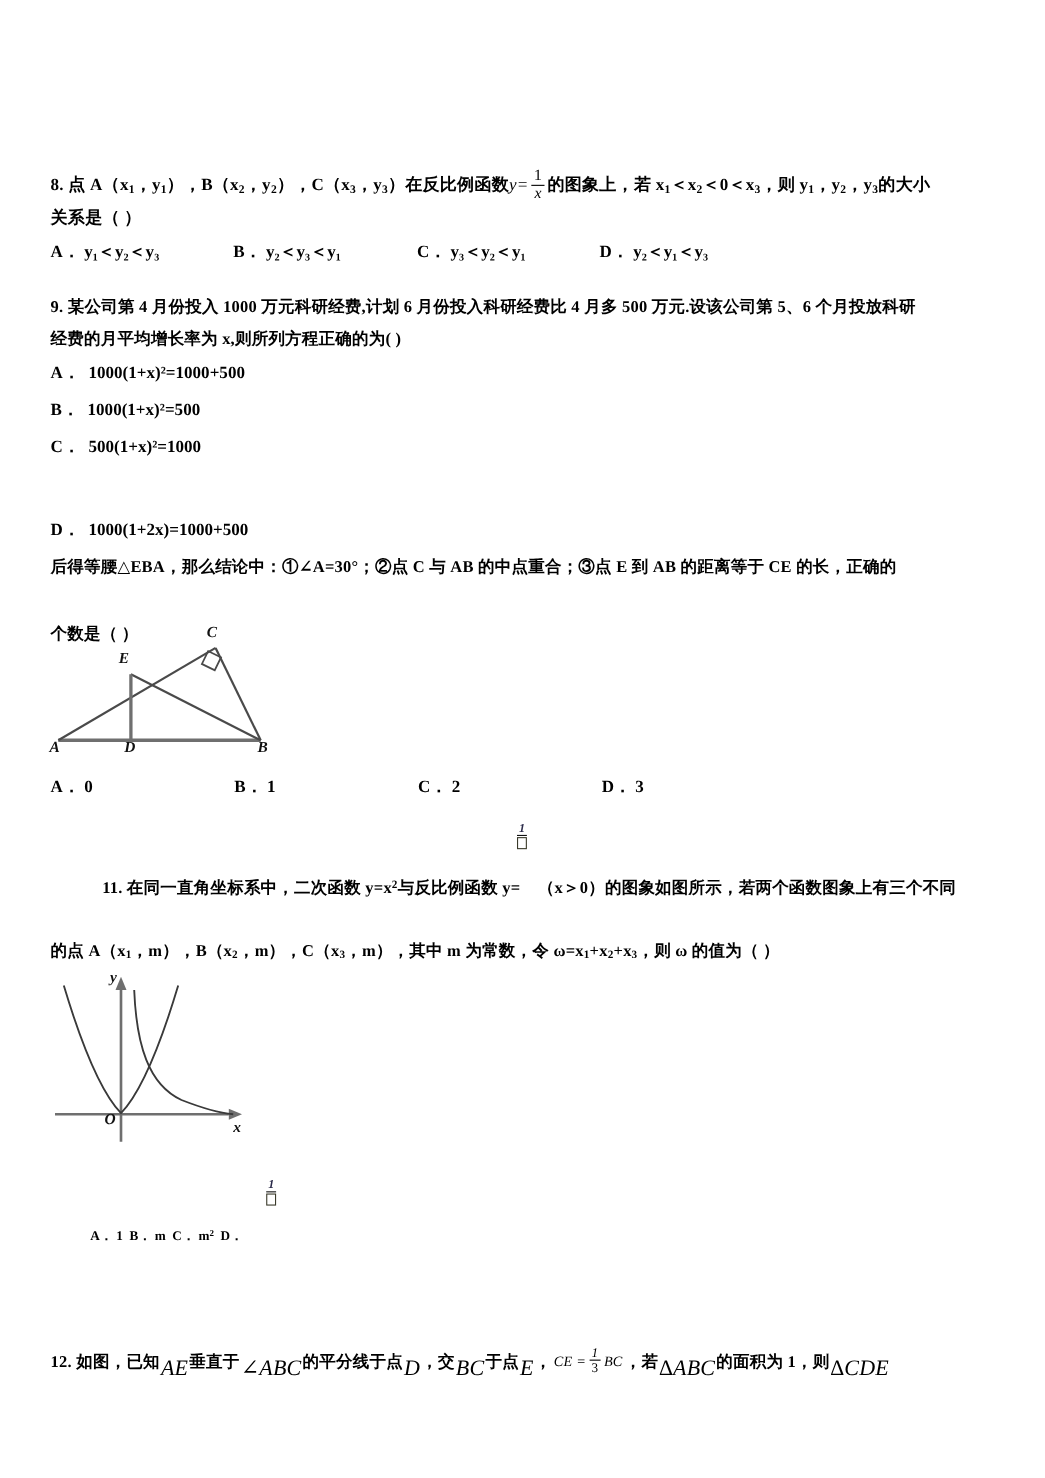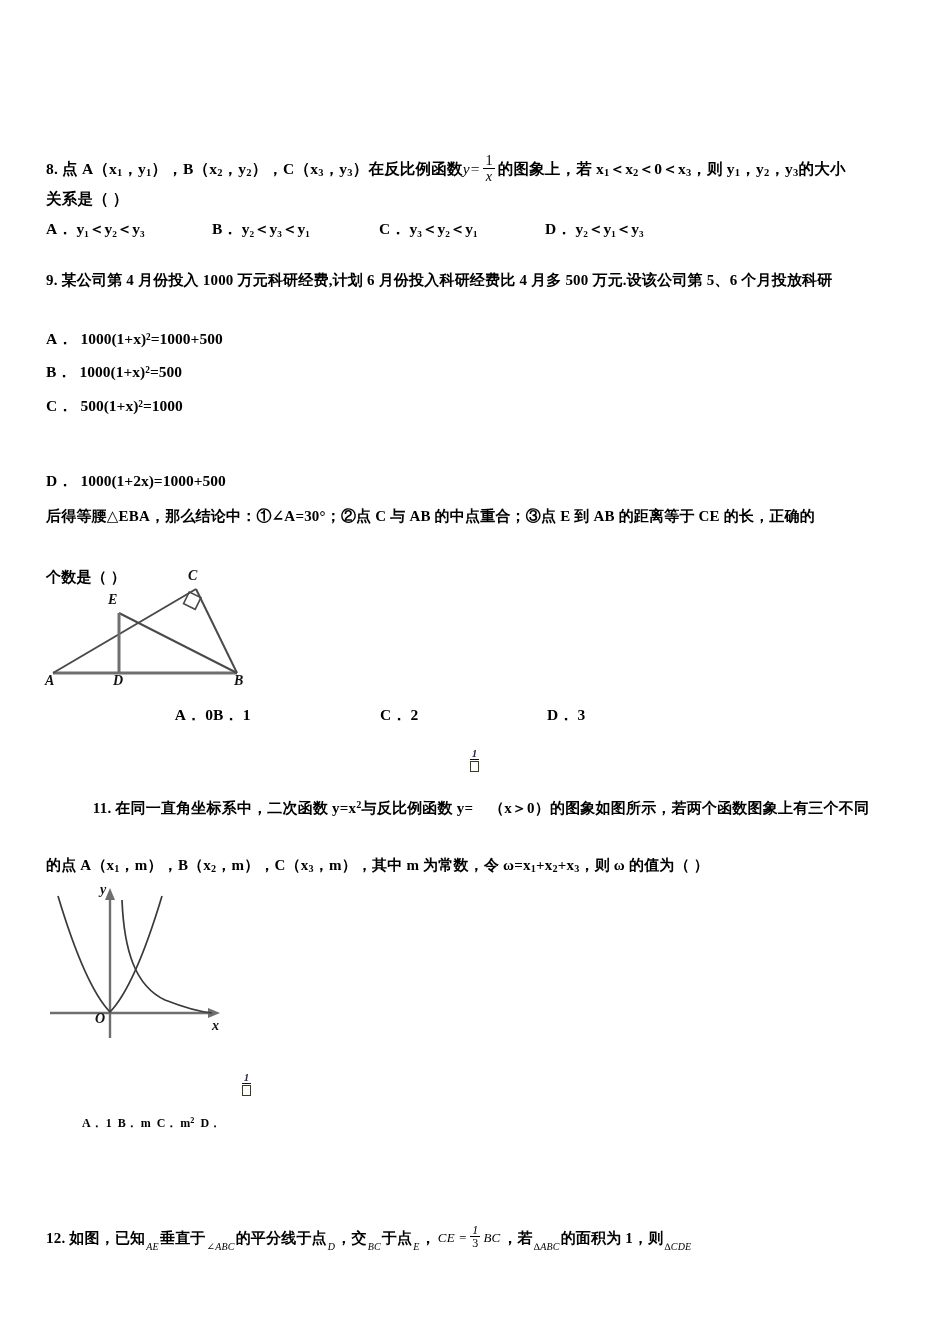--- a/index.html
+++ b/index.html
@@ -100,21 +100,21 @@
     width: 7px;
     height: 9px;
     border: 1.2px solid #3a3a2a;
     background: #ffffff;
   }
   
   .mi {
     font-family: "Liberation Serif", "DejaVu Serif", serif;
     font-style: italic;
     font-weight: normal;
-    font-size: 10px;
+    font-size: 20px;
     position: relative;
     top: 7px;
     padding: 0 1px;
   }
   .eqbox {
     display: inline-block;
     font-family: "Liberation Serif", serif;
     font-style: italic;
     font-weight: normal;
     font-size: 13px;
@@ -148,20 +148,23 @@
   <div class="q" style="top:182px;">
     <span class="qline">关系是（    ）</span>
   </div>
 
   <div class="opts" style="top:219px;text-decoration:underline;">
     <span class="opt" style="width:166px;"><span>A．</span> <span>y₁＜y₂＜y₃</span></span><span class="opt" style="width:167px;"><span>B．</span> <span>y₂＜y₃＜y₁</span></span><span class="opt" style="width:166px;"><span>C．</span> <span>y₃＜y₂＜y₁</span></span><span class="opt"><span>D．</span> <span>y₂＜y₁＜y₃</span></span>
   </div>
 
   <div class="q" style="top:263px; font-size:15px;">
     <span class="qline"><span>9.</span> <span>某公司第 4 月份投入 1000 万元科研经费,计划 6 月份投入科研经费比 4 月多 500 万元.设该公司第 5、6 个月投放科研</span></span>
+  </div>
+  <div class="q" style="top:292px; font-size:15px;">
+    <span class="qline">经费的月平均增长率为 x,则所列方程正确的为(  )</span>
   </div>
 
   <div class="opts" style="top:329px;">
     <span>A．</span>&nbsp;&nbsp;<span>1000(1+x)²=1000+500</span>
   </div>
   <div class="opts" style="top:362px;">
     <span>B．</span>&nbsp;&nbsp;<span>1000(1+x)²=500</span>
   </div>
   <div class="opts" style="top:396px;">
     <span>C．</span>&nbsp;&nbsp;<span>500(1+x)²=1000</span>
@@ -193,21 +196,21 @@
       <rect x="146" y="29" width="13" height="13" fill="none" stroke="#4a4a4a" stroke-width="1.6" transform="rotate(26 152 35)"></rect>
     </svg>
     <span class="figlabel" style="left:5px; top:108px;">A</span>
     <span class="figlabel" style="left:73px; top:108px;">D</span>
     <span class="figlabel" style="left:194px; top:108px;">B</span>
     <span class="figlabel" style="left:68px; top:27px;">E</span>
     <span class="figlabel" style="left:148px; top:3px;">C</span>
   </div>
 
   <div class="opts" style="top:705px;">
-    <span class="opt" style="width:167px;text-align:right;"><span>A．</span> <span>0</span></span><span class="opt" style="width:167px;"><span>B．</span> <span>1</span></span><span class="opt" style="width:167px;"><span>C．</span> <span>2</span></span><span class="opt"><span>D．</span> <span>3</span></span>
+    <span class="opt" style="width:167px;"><span>A．</span> <span>0</span></span><span class="opt" style="width:167px;"><span>B．</span> <span>1</span></span><span class="opt" style="width:167px;"><span>C．</span> <span>2</span></span><span class="opt"><span>D．</span> <span>3</span></span>
   </div>
 
   <div class="minifrac" style="left:470px; top:748px;">
     <span class="mnum">1</span>
     <span class="mden"><span class="boxph"></span></span>
   </div>
 
   <div class="q" style="top:788px; font-size:15px;text-align:center;">
     <span class="qline"><span>11.</span> <span>在同一直角坐标系中，二次函数 y=x</span><sup>2</sup><span>与反比例函数 y=</span>&nbsp;&nbsp;&nbsp;&nbsp;<span>（x＞0）的图象如图所示，若两个函数图象上有三个不同</span></span>
   </div>

